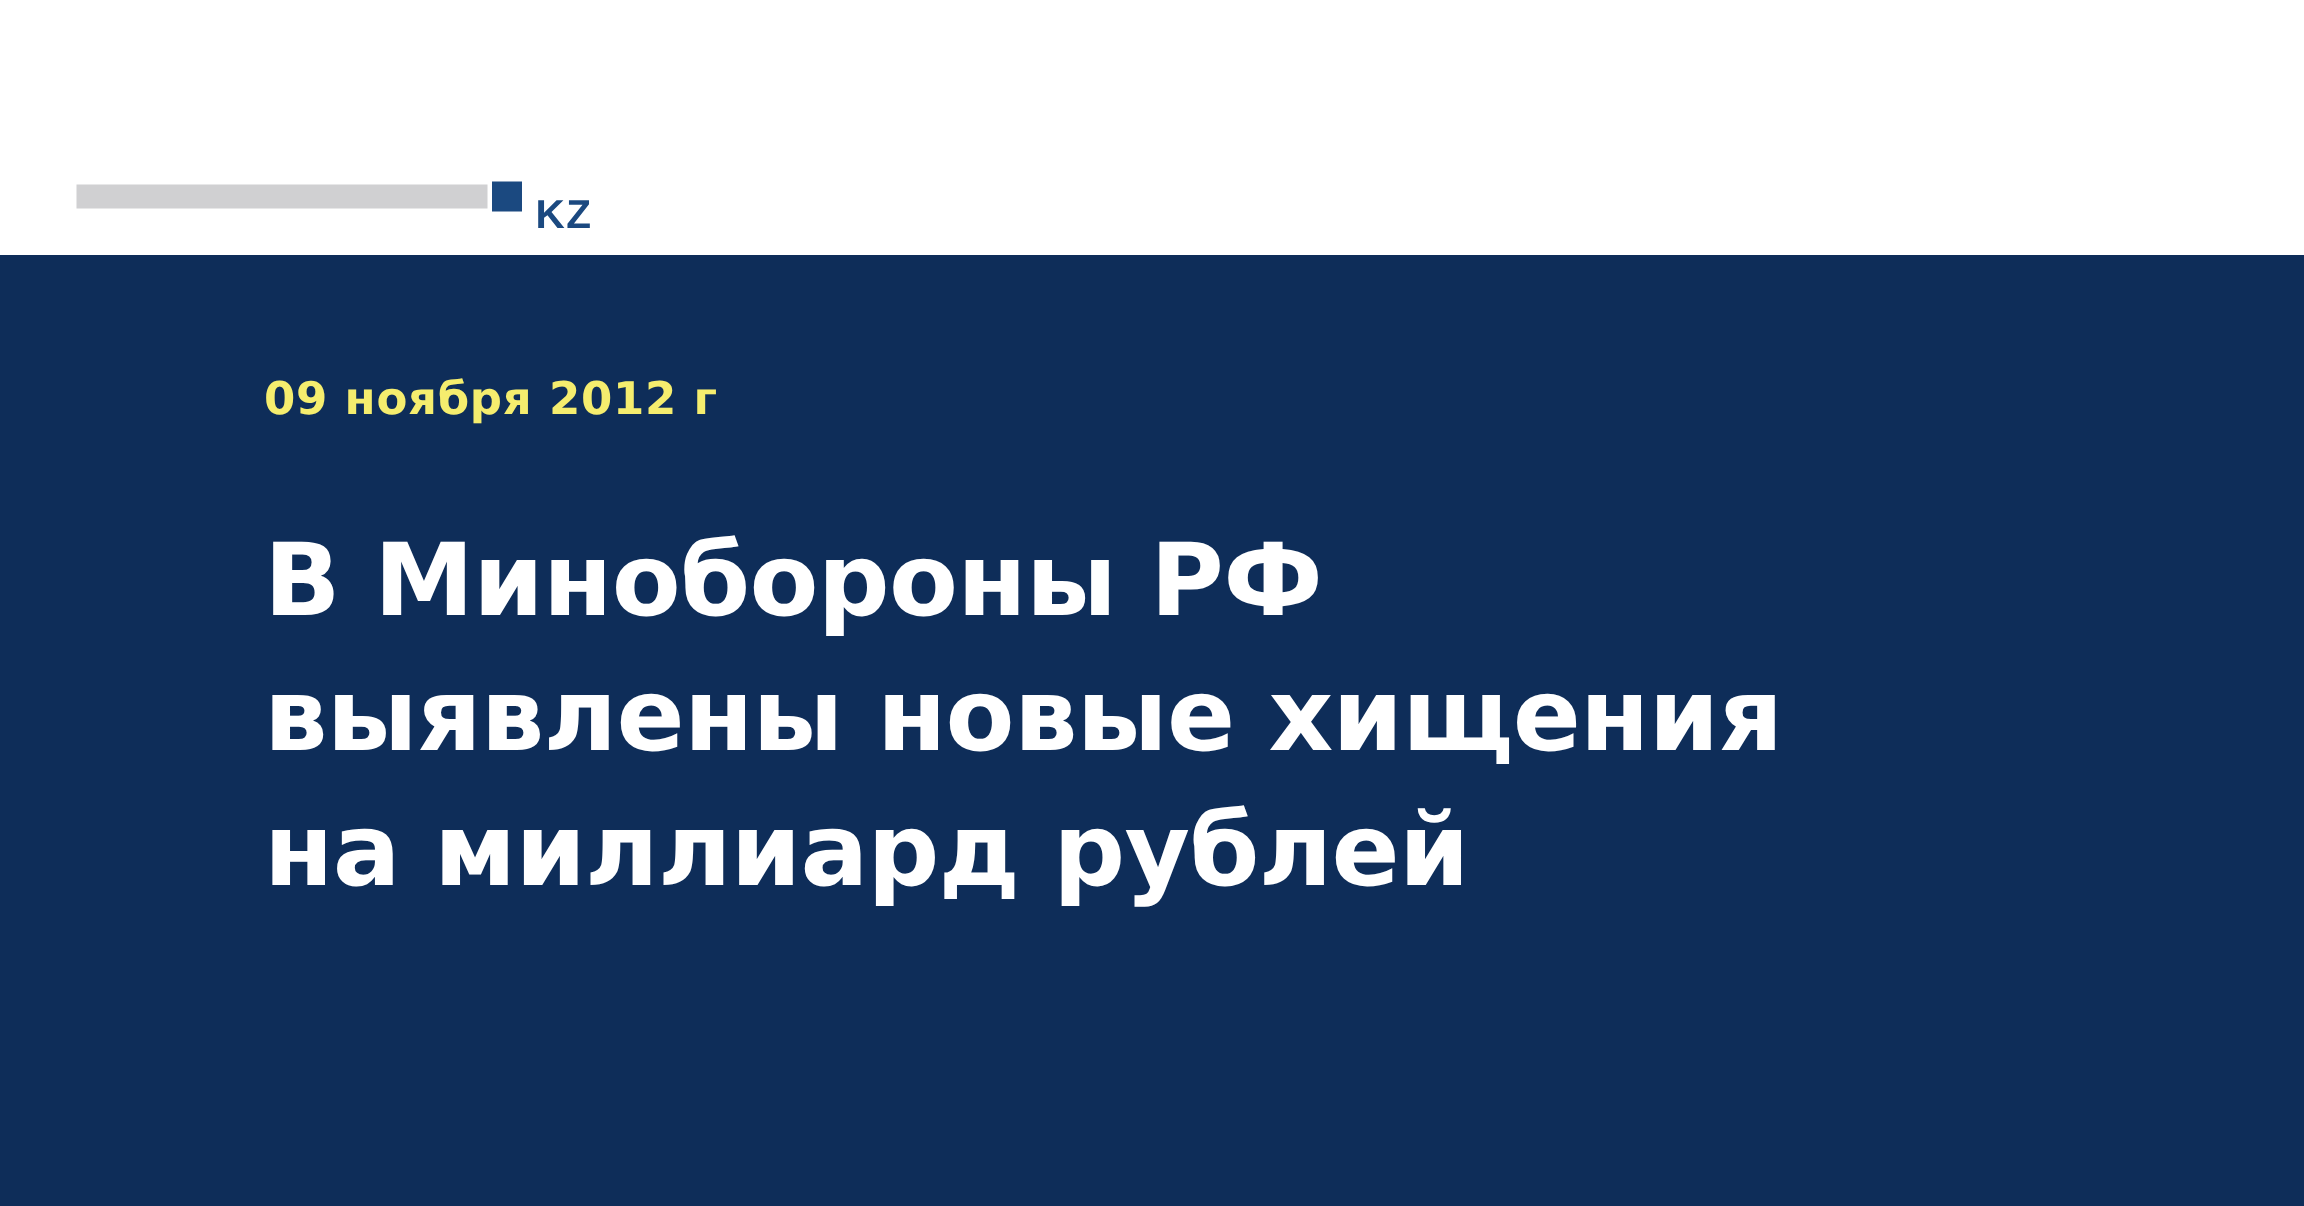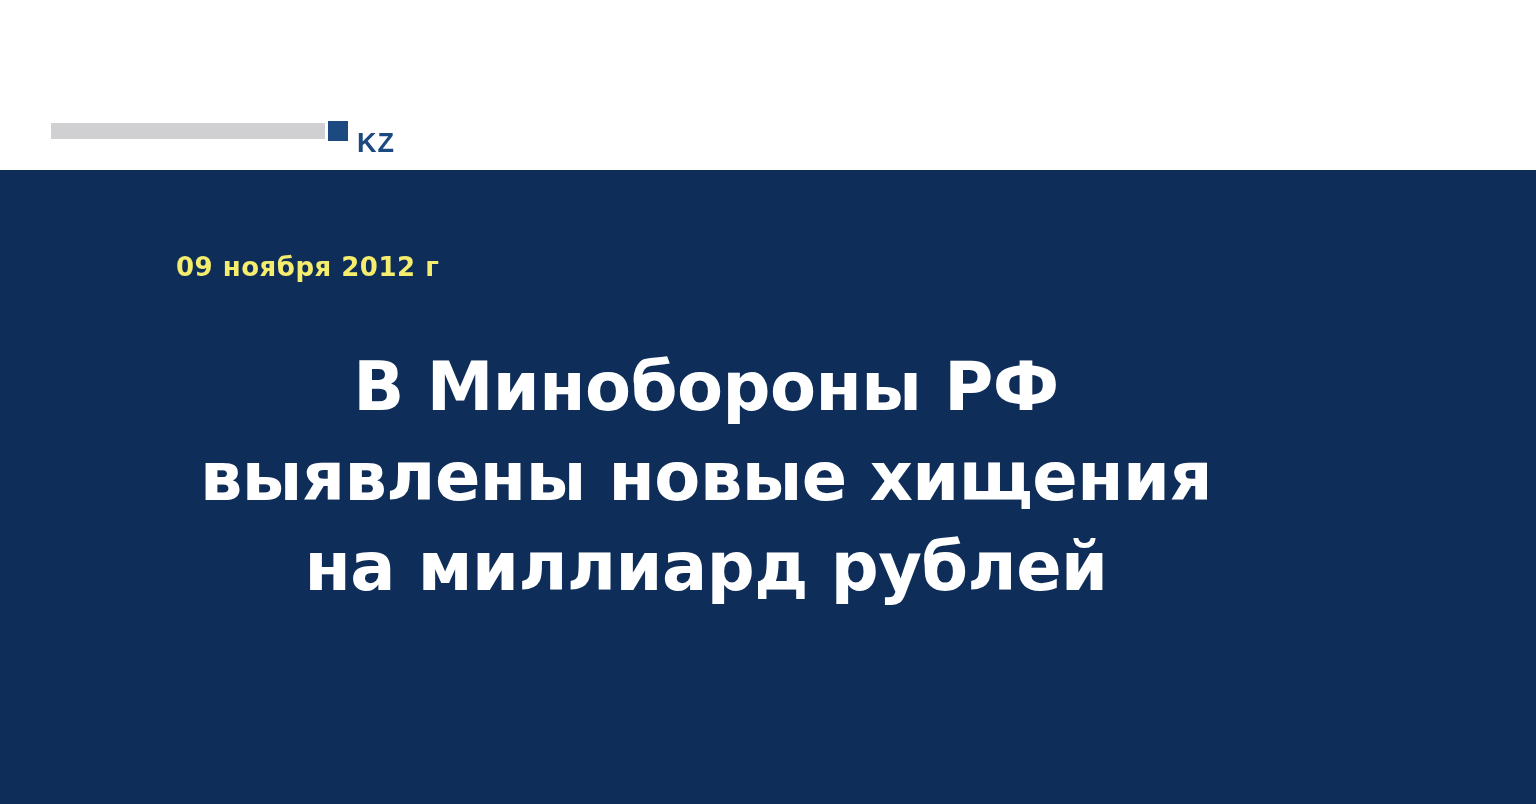--- a/index.html
+++ b/index.html
@@ -101,40 +101,39 @@
     top: 0;
     width: 1100px;
   }
 
   .article-date {
     position: absolute;
     left: 0;
     top: 80px;
     font-family: "DejaVu Sans", "Liberation Sans", sans-serif;
     font-weight: bold;
-    font-size: 26px;
+    font-size: 30px;
     line-height: 34px;
     color: #f5ed6e;
     letter-spacing: 0.5px;
     white-space: nowrap;
   }
 
   .article-title {
     position: absolute;
     left: 0;
     top: 172px;
     width: 1060px;
     margin: 0;
     font-family: "DejaVu Sans", "Liberation Sans", sans-serif;
     font-weight: bold;
     font-size: 67px;
     line-height: 90px;
     color: #ffffff;
     letter-spacing: -0.5px;
-    text-align: center;
   }
 </style>
 </head>
 <body>
 
 <div class="page">
 
   <header class="site-header">
     <a class="logo" href="#">
       <span class="logo-rule"></span>

